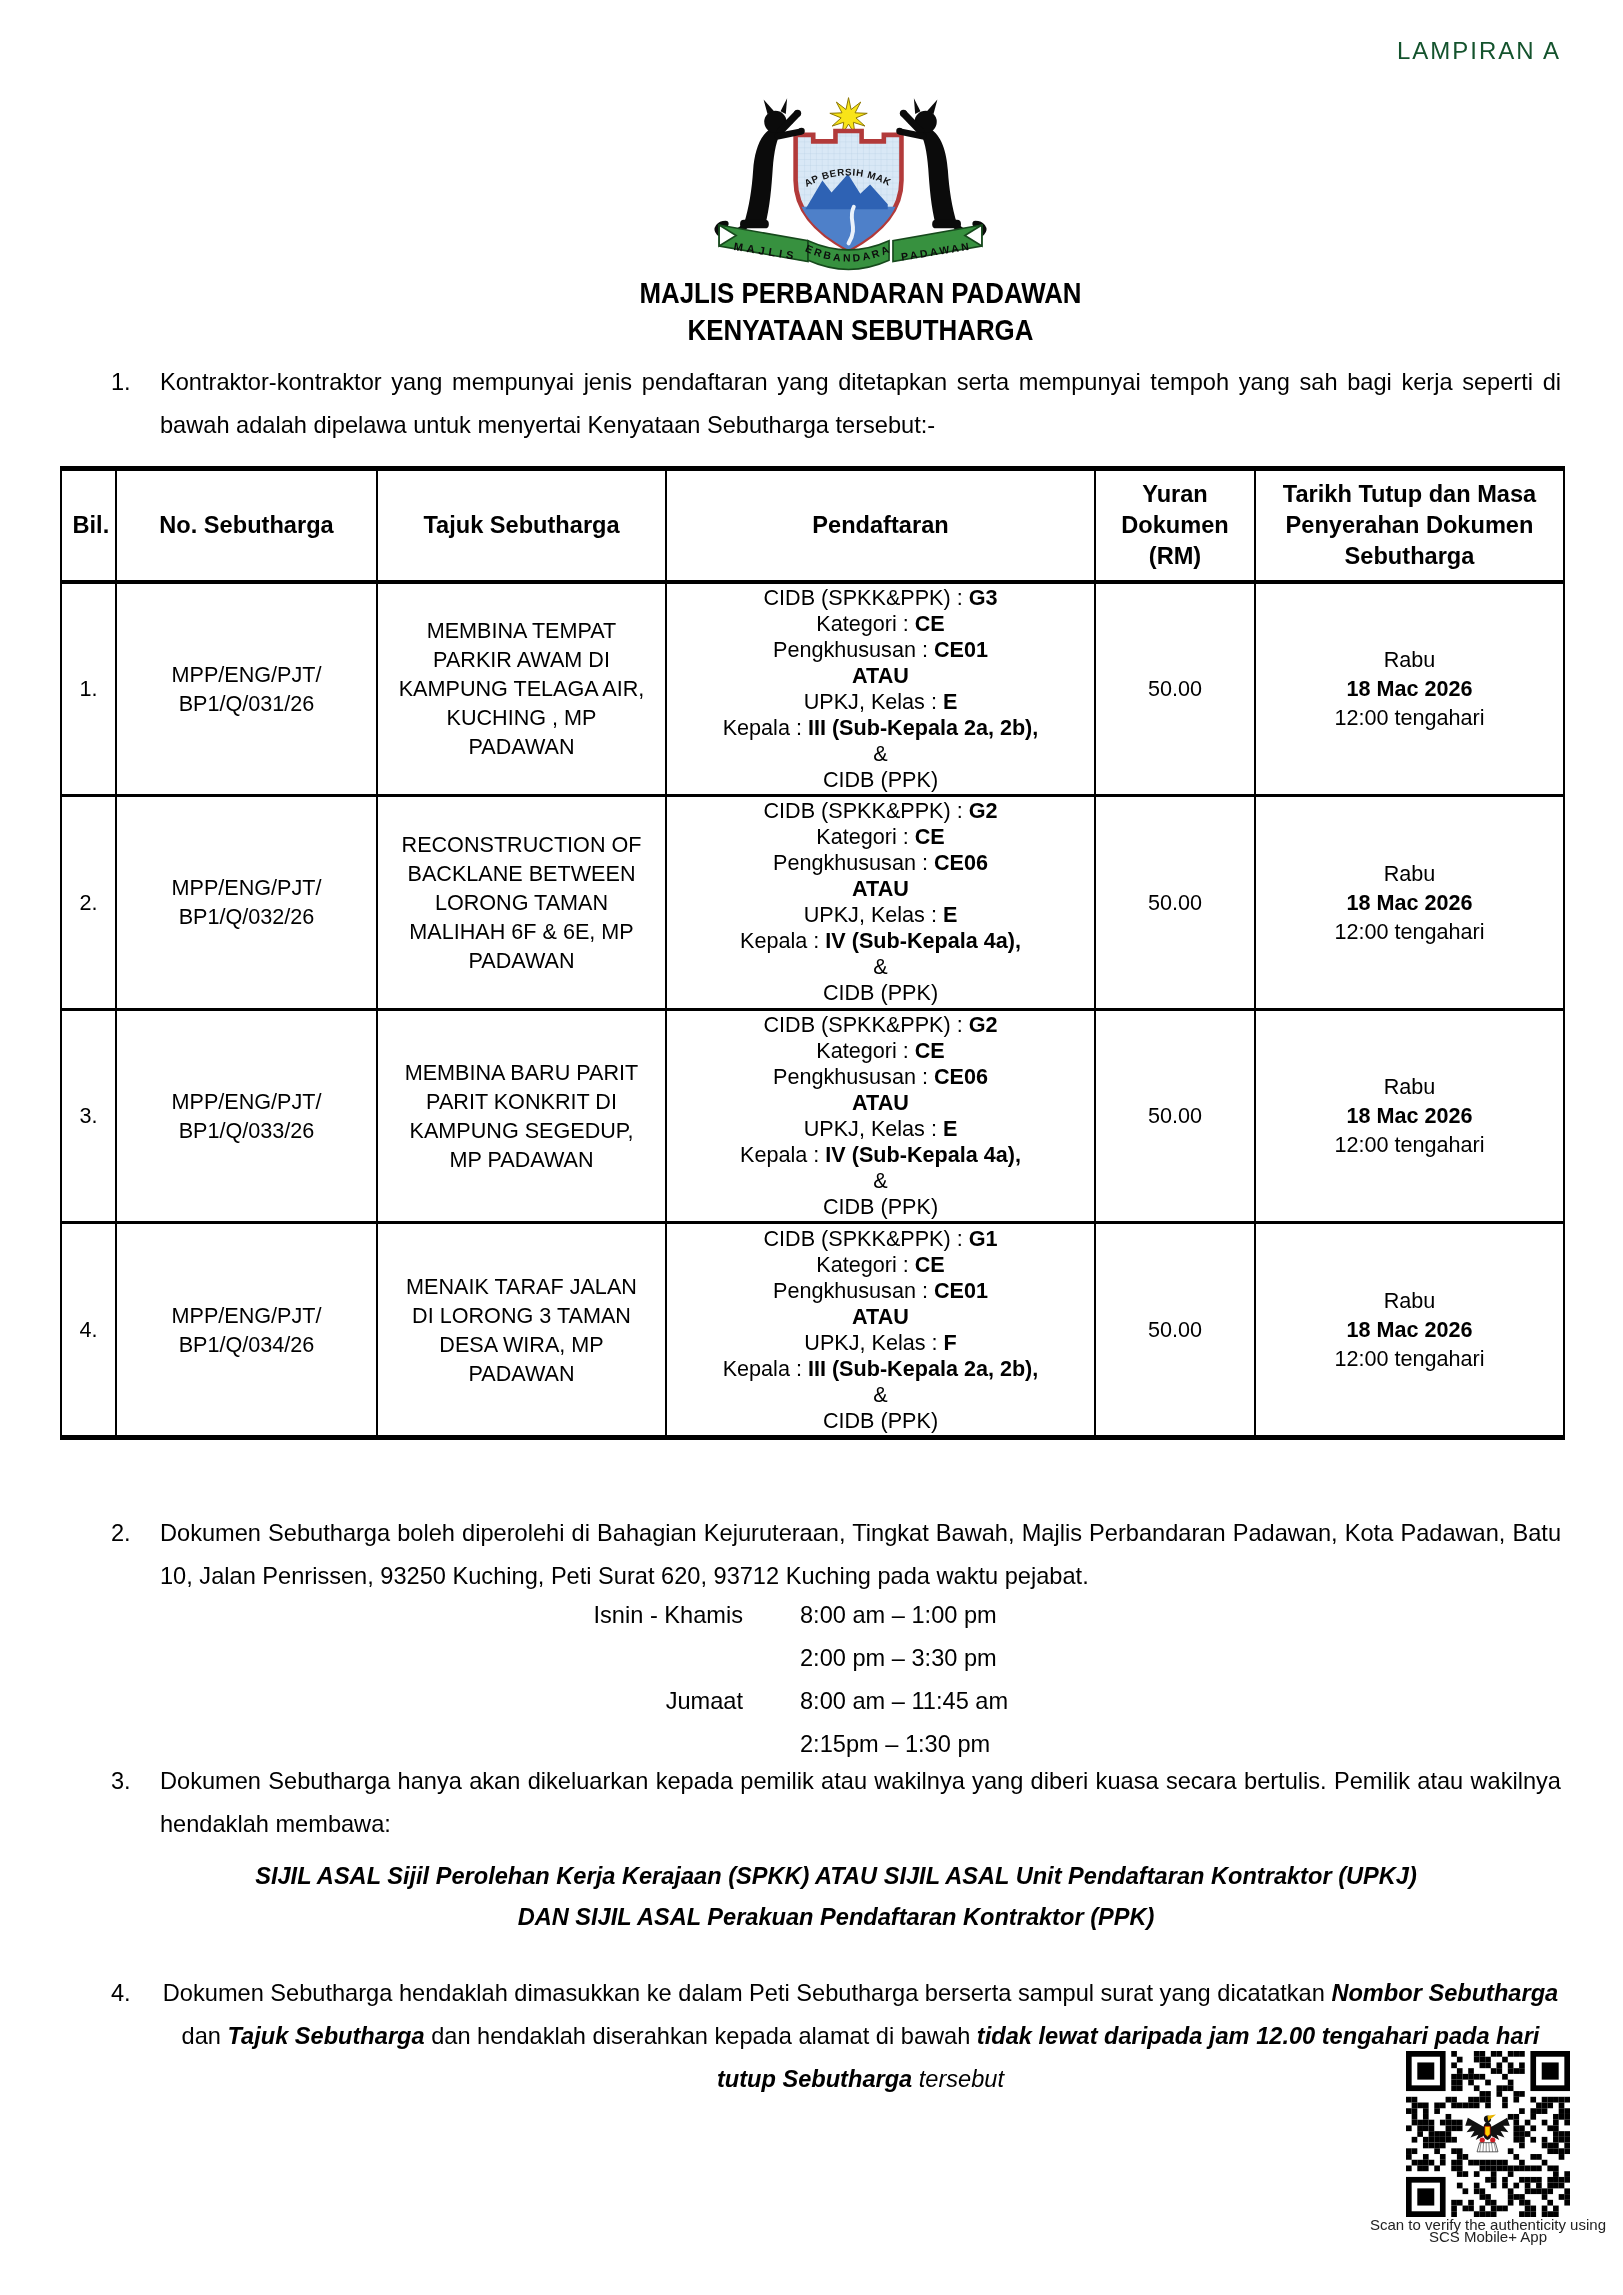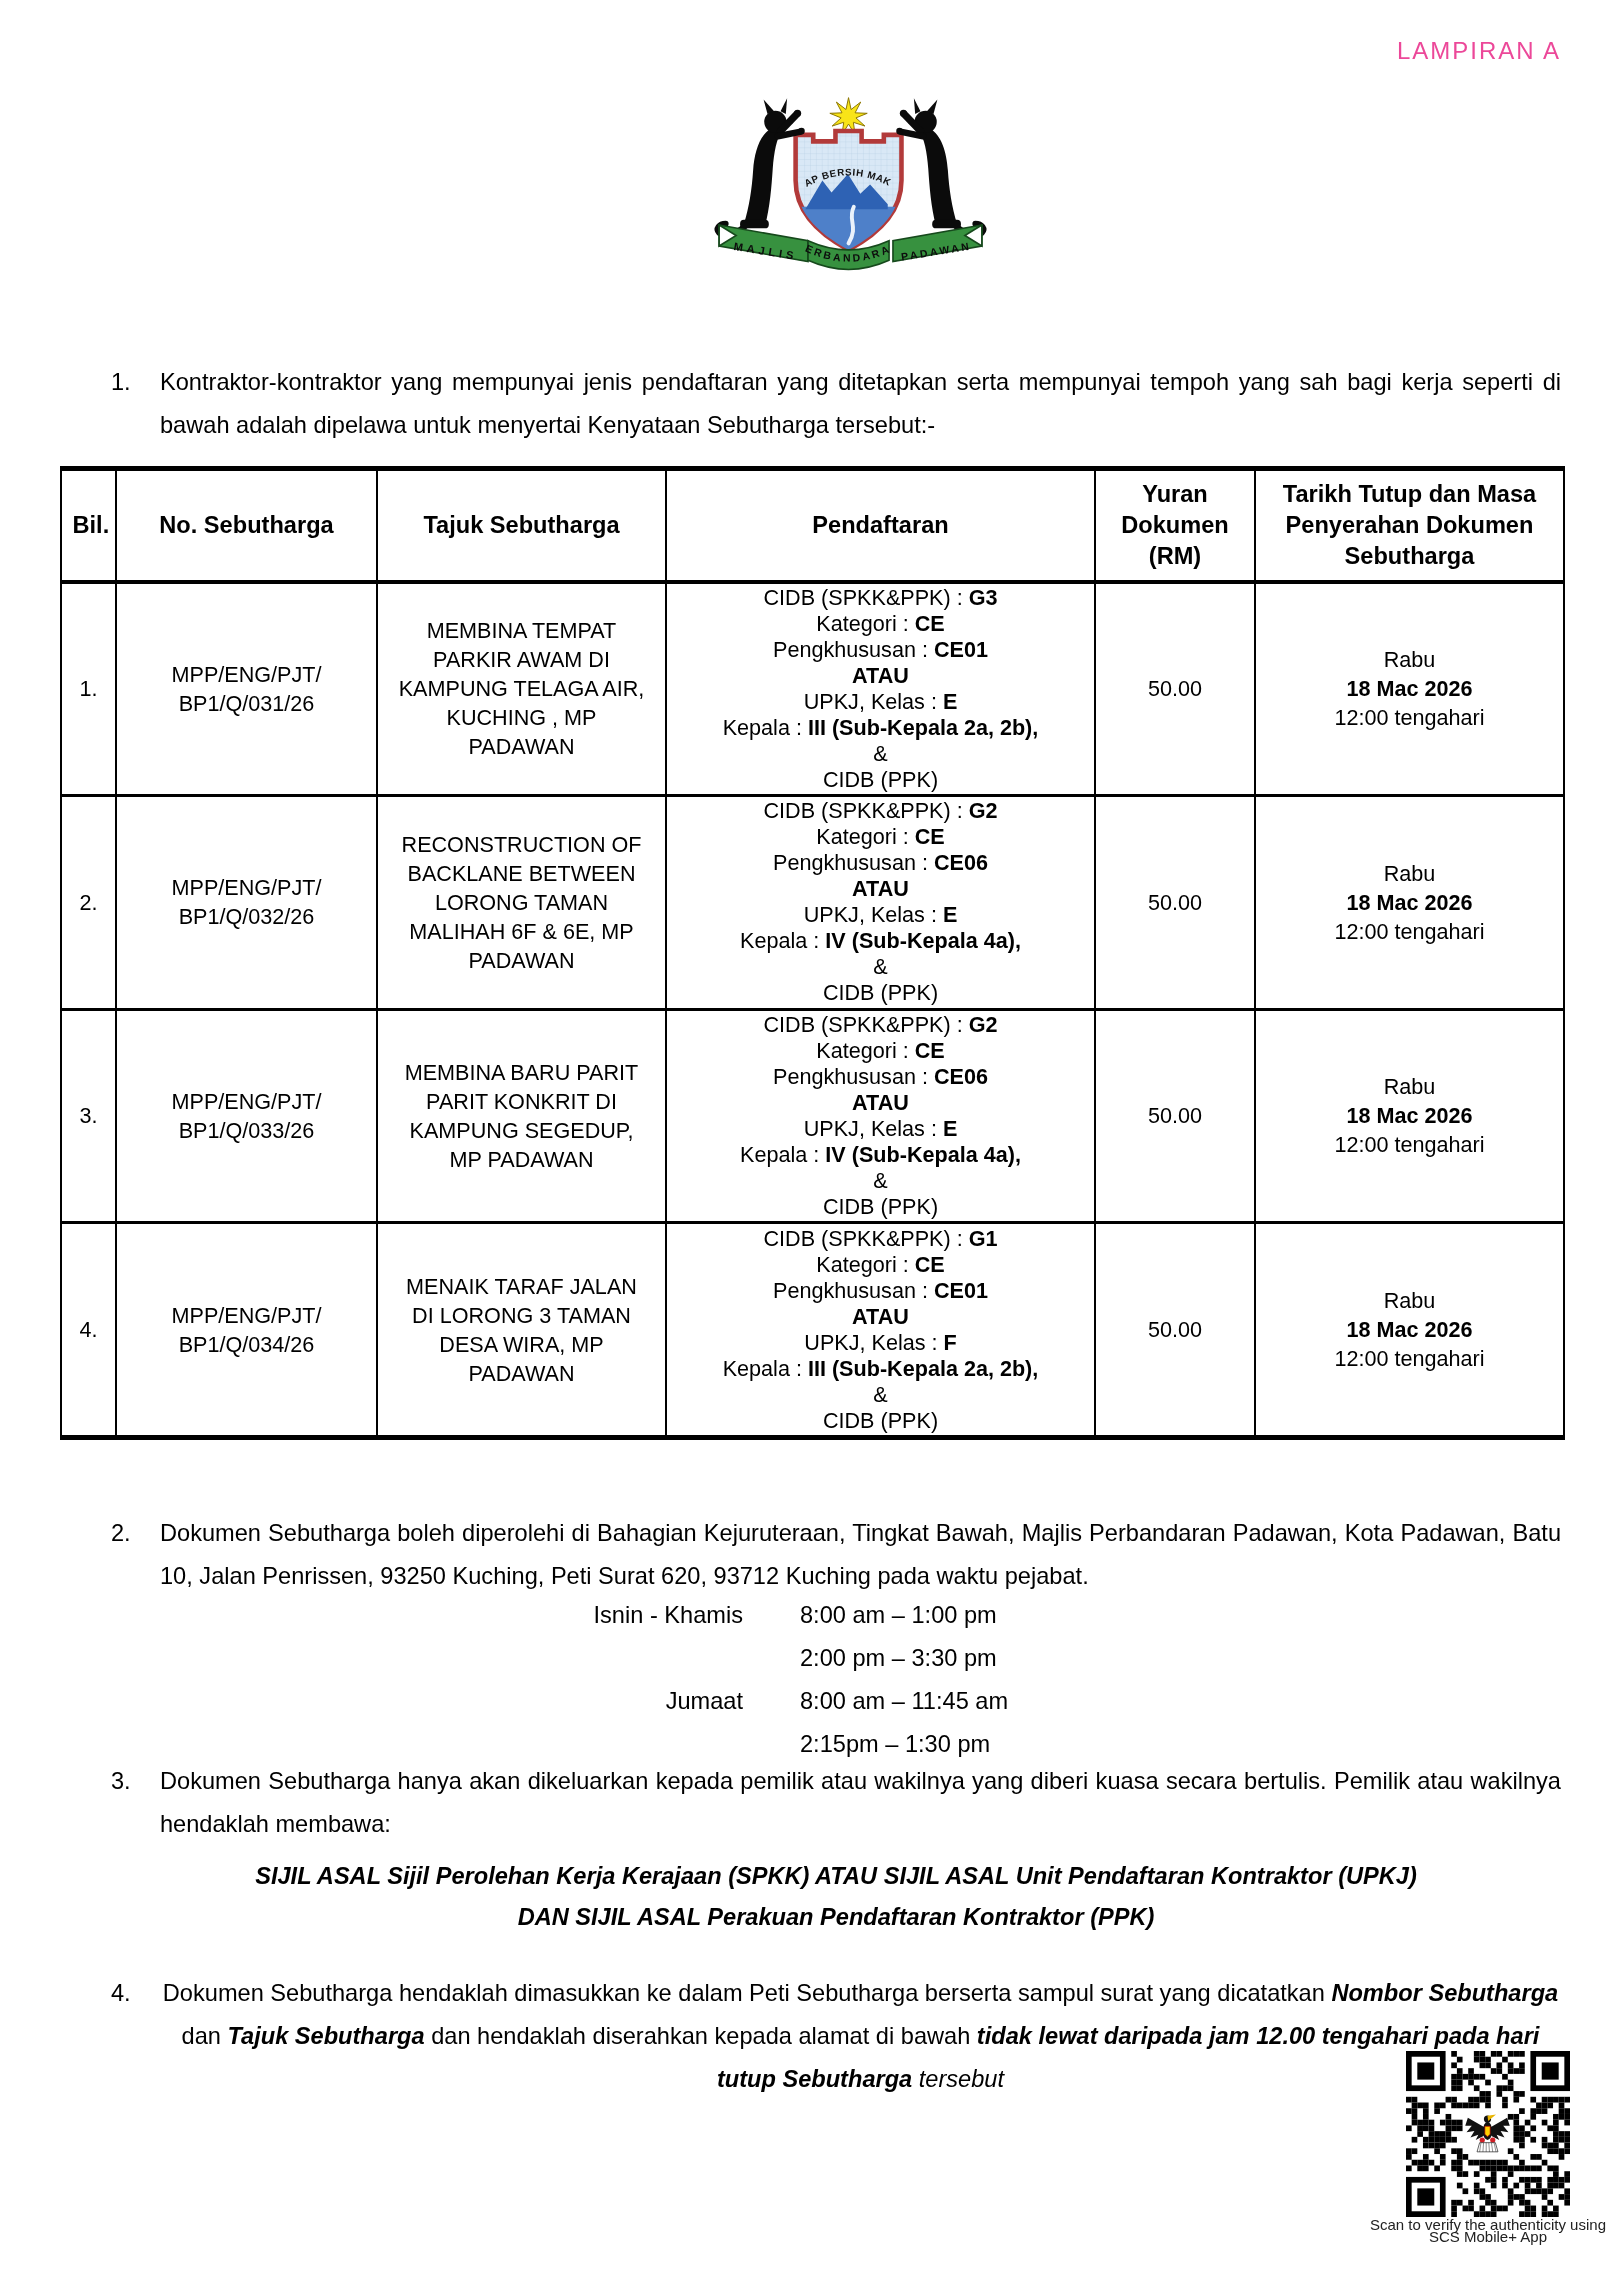--- a/index.html
+++ b/index.html
@@ -5,21 +5,21 @@
   * { margin:0; padding:0; box-sizing:border-box; }
   html,body { background:#9a9a9a; }
   .page {
     position:relative; width:1623px; height:2295px; margin:0 auto;
     background:#ffffff; color:#000;
     font-family:"Liberation Sans", sans-serif;
     overflow:hidden;
   }
   .lampiran {
     position:absolute; top:37px; left:0; right:62px;
-    text-align:right; font-size:24px; letter-spacing:2px; color:#ec4899;
+    text-align:right; font-size:24px; letter-spacing:2px; color:#14532d;
   }
   .logo-wrap { position:absolute; left:710px; top:94px; width:281px; height:185px; }
   .logo-wrap svg { width:100%; height:100%; display:block; }
 
   .titles {
     position:absolute; top:274px; left:160px; width:1401px;
     text-align:center; font-weight:700; font-size:29.4px; line-height:37px;
   }
   .titles .tline { transform:scaleX(0.88); transform-origin:50% 50%; }
 
@@ -144,20 +144,24 @@
         <path d="M150,224 Q212,252 274,224 L274,254 Q212,282 150,254 Z" fill="#37913f"></path>
       </g>
       <text x="85" y="246" transform="rotate(9 85 240)" font-size="17" font-weight="bold" letter-spacing="6" fill="#0d0d0d" text-anchor="middle">MAJLIS</text>
       <text x="346" y="246" transform="rotate(-9 346 240)" font-size="16" font-weight="bold" letter-spacing="4" fill="#0d0d0d" text-anchor="middle">PADAWAN</text>
       <text font-size="16" font-weight="bold" letter-spacing="4" fill="#0d0d0d">
         <textPath href="#centerRibbonArc" startOffset="50%" text-anchor="middle">PERBANDARAN</textPath>
       </text>
     </svg>
   </div>
 
+  <div class="titles">
+    <div class="tline">MAJLIS PERBANDARAN PADAWAN</div>
+    <div class="tline">KENYATAAN SEBUTHARGA</div>
+  </div>
 
   <div class="para" id="p1">
     <span class="num">1.</span>
     <span class="ptxt">Kontraktor-kontraktor yang mempunyai jenis pendaftaran yang ditetapkan serta mempunyai tempoh yang sah bagi kerja seperti di bawah adalah dipelawa untuk menyertai Kenyataan Sebutharga tersebut:-</span>
   </div>
 
   <table class="qtable">
     <colgroup>
       <col style="width:55px">
         <col style="width:261px">

